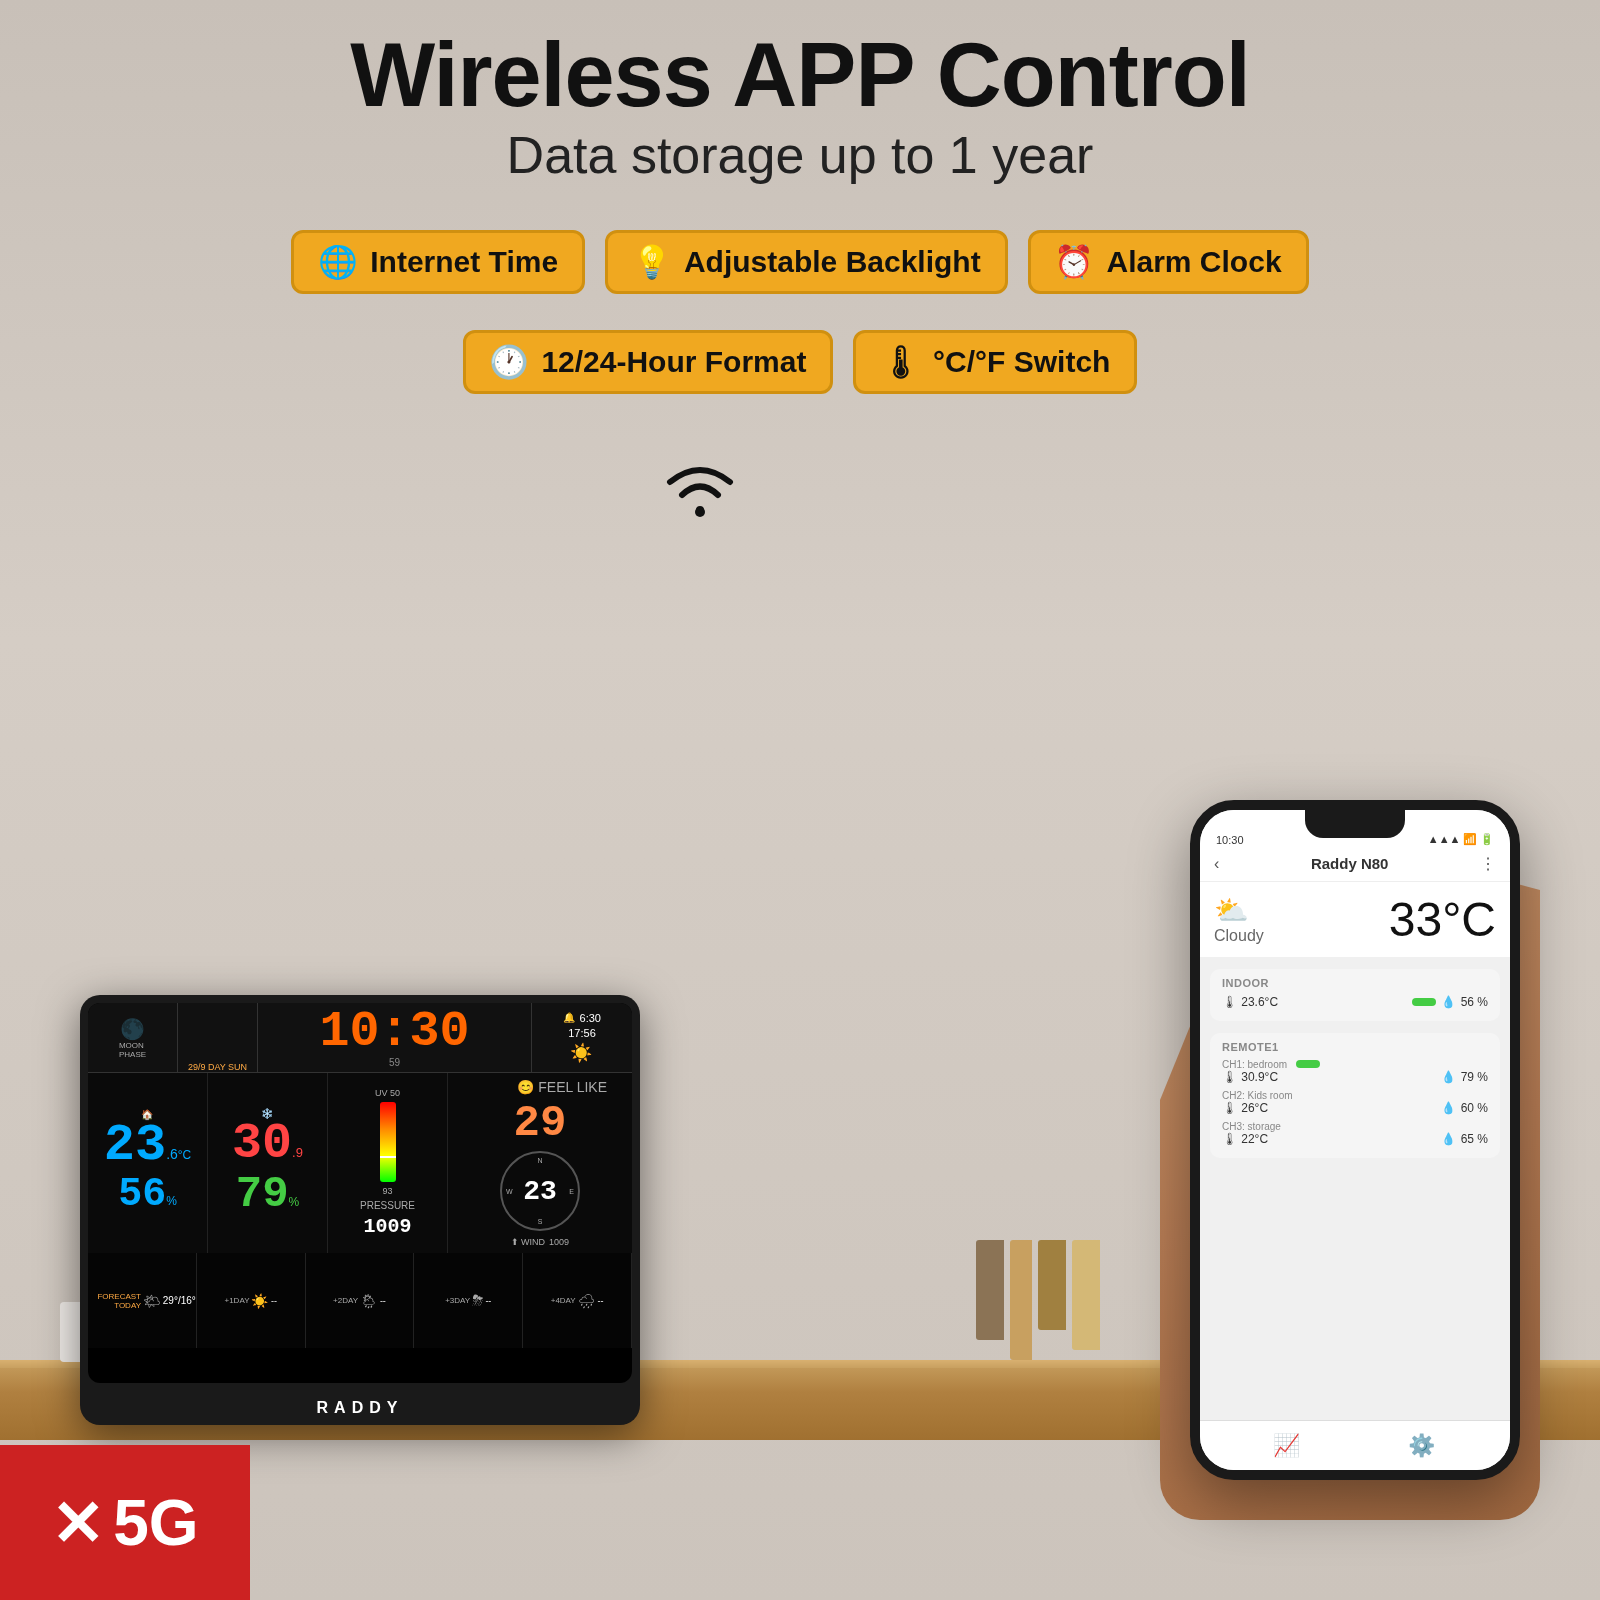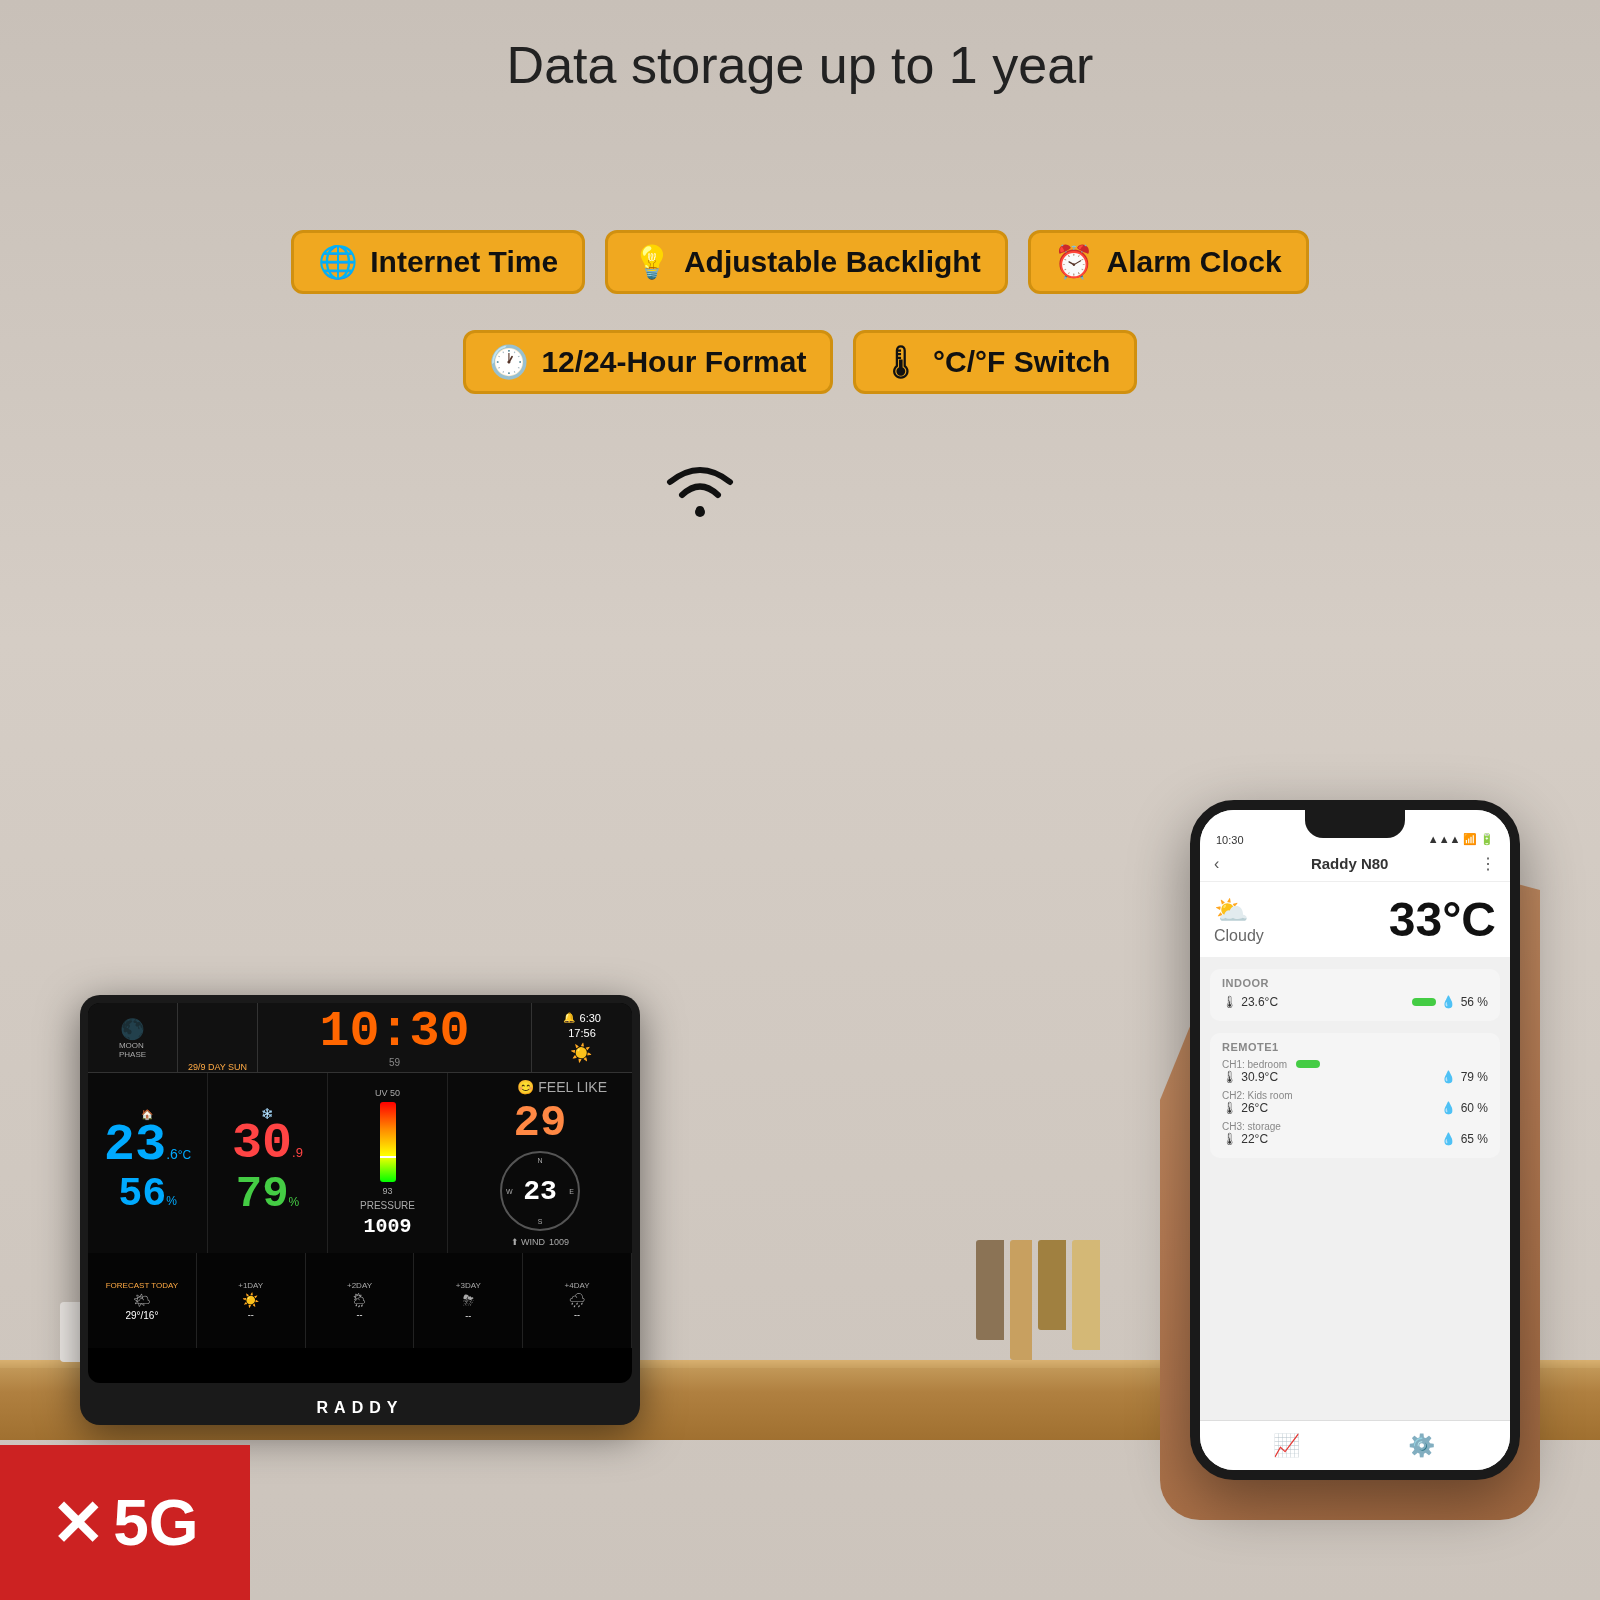--- a/index.html
+++ b/index.html
@@ -138,27 +138,28 @@
     }
 
     .screen-bottom {
       height: 95px;
       display: flex;
       background: #050505;
     }
     .forecast-item {
       flex: 1;
       display: flex;
-      flex-direction: column;
+      flex-direction: row;
       align-items: center;
       justify-content: center;
       border-right: 1px solid #222;
       font-size: 9px;
       color: #aaa;
       gap: 2px;
+      text-align: right;
     }
 
     .station-label {
       position: absolute;
       bottom: 8px;
       left: 0; right: 0;
       text-align: center;
       color: #fff;
       font-size: 16px;
       font-weight: 900;
@@ -227,21 +228,21 @@
       padding: 10px 14px;
       display: flex;
       align-items: center;
       justify-content: space-between;
     }
     .phone-weather-left { }
     .phone-weather-icon { font-size: 28px; }
     .phone-weather-cond { font-size: 16px; color: #666; }
     .phone-temp-big {
       font-size: 48px;
-      font-weight: 700;
+      font-weight: 400;
       color: #111;
     }
 
     .phone-section {
       background: #f5f5f5;
       margin: 12px 10px;
       border-radius: 10px;
       padding: 8px 12px;
     }
     .phone-section-title {
@@ -369,20 +370,21 @@
 <div class="shelf-item-blue"></div>
 
 <div class="book">
   <div class="book-spine" style="height:100px;background:#8B7355;"></div>
   <div class="book-spine" style="height:120px;background:#c8a060;width:22px;"></div>
   <div class="book-spine" style="height:90px;background:#a08040;"></div>
   <div class="book-spine" style="height:110px;background:#d4b876;"></div>
 </div>
 
 <div class="header">
+  <div class="main-title">Wireless APP Control</div>
   <div class="sub-title">Data storage up to 1 year</div>
 </div>
 
 <div class="badges-row badges-row-1">
   <div class="badge">
     <span class="badge-icon">🌐</span>
     <span>Internet Time</span>
   </div>
   <div class="badge">
     <span class="badge-icon">💡</span>

